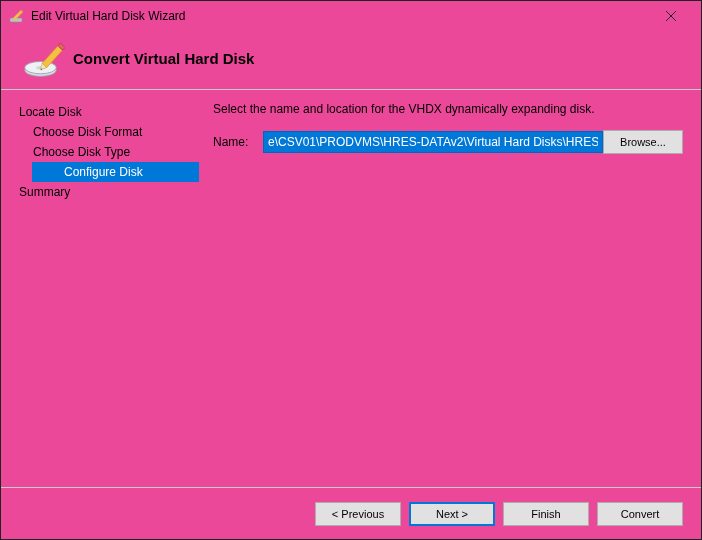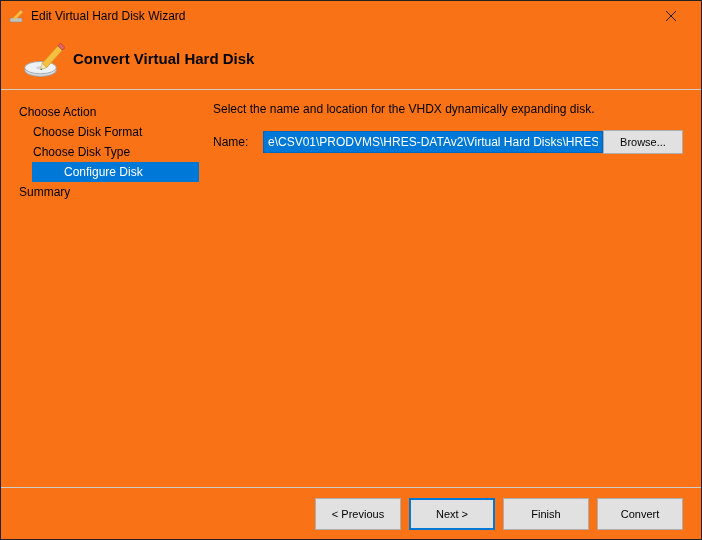--- a/index.html
+++ b/index.html
@@ -1,17 +1,17 @@
 <!DOCTYPE html>
 <html><head>
 <meta charset="utf-8">
 <style>
   * { box-sizing: border-box; }
   html, body { margin:0; padding:0; font-family: "Segoe UI", Tahoma, sans-serif; font-size:12px; color:#000; background:#fff; }
-  .window { width:702px; height:540px; border:1px solid #222; position:relative; background:#f97316; display:flex; flex-direction:column; }
+  .window { width:702px; height:540px; border:1px solid #222; position:relative; background:#ec4899; display:flex; flex-direction:column; }
   .titlebar { height:30px; display:flex; align-items:center; padding:0 8px; }
   .titlebar .icon { width:16px; height:16px; margin-right:6px; display:flex; align-items:center; justify-content:center; }
   .titlebar .title { flex:1; font-size:12px; }
   .titlebar .closebtn { width:44px; height:28px; display:flex; align-items:center; justify-content:center; font-size:14px; color:#222; cursor:pointer; }
   .header { display:flex; align-items:center; gap:8px; padding:6px 18px 10px 22px; }
   .header-icon { width:42px; height:42px; }
   .header-title { font-size:15px; font-weight:600; }
   .rule { height:1px; background:#ccc; margin:0 0 0 0; }
   .body { flex:1; display:flex; min-height:0; }
   .nav { width:198px; padding:12px 0 0 0; }
@@ -20,21 +20,21 @@
   .nav-item.selected { background:#0078d7; color:#fff;margin-left:31px; }
   .content { flex:1; padding:12px 18px 0 14px; }
   .instruction { margin-bottom:14px; }
   .form-row { display:flex; align-items:center; }
   .form-label { width:50px; }
   .form-input { flex:1; height:22px; border:1px solid #0067c0; background:#0078d7; color:#fff; padding:0 4px; font-family:inherit; font-size:12px; }
   .form-input::selection { background:#0078d7; color:#fff; }
   .btn { height:24px; min-width:80px; padding:0 10px; background:#e1e1e1; border:1px solid #adadad; font-family:inherit; font-size:11px; cursor:pointer; }
   .btn.default { border:2px solid #0078d7; }
   .footer { height:52px; border-top:1px solid #ccc; display:flex; justify-content:flex-end; align-items:center; gap:8px; padding:0 18px; }
-  .footer .btn { min-width:86px; height:32px; }
+  .footer .btn { min-width:86px; height:24px; }
   .pencil-svg { width:42px; height:42px; }
 </style>
 </head>
 <body>
 
 <div class="window">
 
   <div class="titlebar">
     <span class="icon">
       <svg viewBox="0 0 16 16" width="16" height="16">
@@ -64,21 +64,21 @@
         <polygon points="20,37 22,36 21,38" fill="#444"></polygon>
       </svg>
     </span>
     <span class="header-title">Convert Virtual Hard Disk</span>
   </div>
 
   <div class="rule"></div>
 
   <div class="body">
     <div class="nav">
-      <div class="nav-item">Choose Action</div>
+      <div class="nav-item">Locate Disk</div>
       <div class="nav-item nav-sub">Choose Disk Format</div>
       <div class="nav-item nav-sub">Choose Disk Type</div>
       <div class="nav-item nav-sub selected">Configure Disk</div>
       <div class="nav-item">Summary</div>
     </div>
     <div class="content">
       <div class="instruction">Select the name and location for the VHDX dynamically expanding disk.</div>
       <div class="form-row">
         <span class="form-label">Name:</span>
         <input class="form-input" type="text" value="e\CSV01\PRODVMS\HRES-DATAv2\Virtual Hard Disks\HRES-DATA-F.vhdx" style="">

